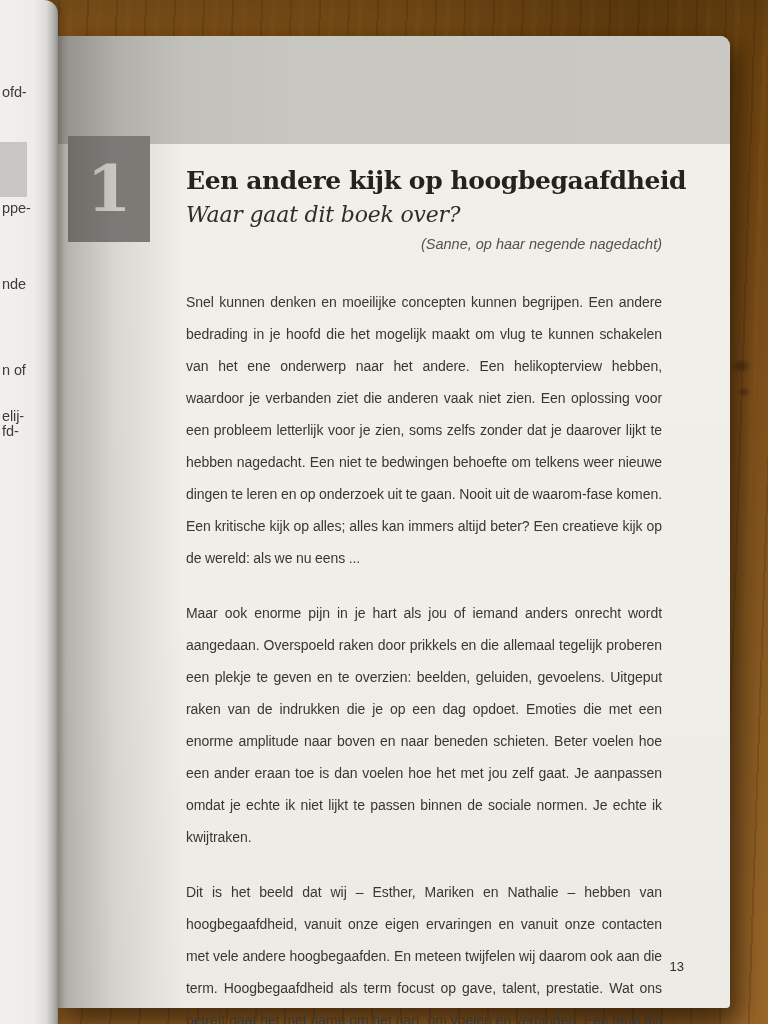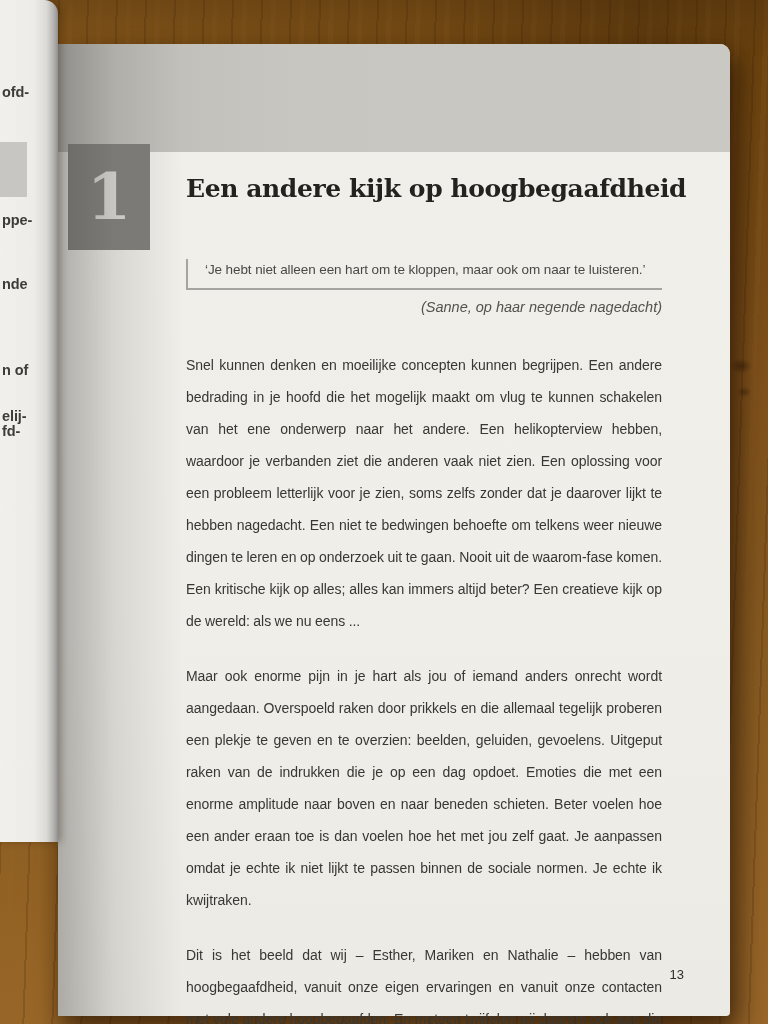--- a/index.html
+++ b/index.html
@@ -16,21 +16,21 @@
   
   body::before {
     content:""; position:absolute; inset:0; pointer-events:none;
     background:
       linear-gradient(90deg, rgba(0,0,0,0) 55%, rgba(40,22,4,0.22) 84%, rgba(40,22,4,0.05) 100%),
       linear-gradient(180deg, rgba(35,18,2,0.25) 0%, rgba(0,0,0,0) 6%);
   }
 
   
   .page {
-    position:absolute; left:58px; top:44px; width:672px; height:972px;
+    position:absolute; left:58px; top:36px; width:672px; height:972px;
     background:linear-gradient(180deg, #f0efea 0%, #efeee9 60%, #ebeae4 100%);
     border-radius:0 10px 4px 0;
     box-shadow:10px 10px 26px rgba(25,12,0,0.45), 0 18px 22px rgba(25,12,0,0.35);
     z-index:1;
   }
   .page .gutter-shade {
     position:absolute; left:0; top:0; bottom:0; width:125px; z-index:2; pointer-events:none;
     background:linear-gradient(to right, rgba(84,82,78,0.42), rgba(118,116,110,0.20) 45%, rgba(0,0,0,0) 100%);
   }
   .band {
@@ -65,51 +65,48 @@
   .attribution { margin-top:9px; text-align:right; font-style:italic; font-size:14.5px; color:#53524d; }
   .bodytext { margin-top:34px; }
   .para {
     font-size:14px; line-height:32px; text-align:justify; color:#383733;
     letter-spacing:-0.05px; word-spacing:-0.3px; margin-bottom:23px;
   }
   .page-num { position:absolute; right:46px; bottom:34px; font-size:13px; color:#2e2d29; z-index:3;margin-top:40px; }
 
   
   .left-edge {
-    position:absolute; left:0; top:0; width:58px; height:842px; z-index:2;
+    position:absolute; left:0; top:0; width:58px; height:1024px; z-index:2;
     background:linear-gradient(to right, #f1f0ec 0%, #edece8 58%, #dbdad6 80%, #b2b1af 93%, #908f8d 100%);
     border-radius:0 14px 0 0;
     box-shadow:3px 0 7px rgba(40,28,8,0.30);
-    font-weight:bold;
   }
   .frag { position:absolute; left:2px; font-size:14.5px; color:#3d3c38; letter-spacing:-0.1px; }
   .frag-0 { top:84px; }
-  .frag-1 { top:212px; }
+  .frag-1 { top:200px; }
   .frag-2 { top:276px;text-align:right; }
   .frag-3 { top:362px; }
   .frag-4 { top:368px;margin-top:40px; }
   .frag-5 { top:423px;text-align:center; }
   .gray-block { position:absolute; left:0; top:142px; width:27px; height:55px; background:#c7c6c2; }
 </style>
 </head>
 <body>
 
 <div class="page">
   <div class="band"></div>
   <div class="chapter-block">
     <span class="chapter-num">1</span>
   </div>
   <div class="gutter-shade"></div>
 
   <div class="content">
     <div class="title">Een andere kijk op hoogbegaafdheid</div>
+    <div class="subtitle">Waar gaat dit boek over?</div>
 
-    <div class="quote-box">
-      <div class="quote-text">‘Je hebt niet alleen een hart om te kloppen, maar ook om naar te luisteren.’</div>
-    </div>
     <div class="attribution">(Sanne, op haar negende nagedacht)</div>
 
     <div class="bodytext">
       <p class="para">Snel kunnen denken en moeilijke concepten kunnen begrijpen. Een andere bedrading in je hoofd die het mogelijk maakt om vlug te kunnen schakelen van het ene onderwerp naar het andere. Een helikopterview hebben, waardoor je verbanden ziet die anderen vaak niet zien. Een oplossing voor een probleem letterlijk voor je zien, soms zelfs zonder dat je daarover lijkt te hebben nagedacht. Een niet te bedwingen behoefte om telkens weer nieuwe dingen te leren en op onderzoek uit te gaan. Nooit uit de waarom-fase komen. Een kritische kijk op alles; alles kan immers altijd beter? Een creatieve kijk op de wereld: als we nu eens ...</p>
       <p class="para">Maar ook enorme pijn in je hart als jou of iemand anders onrecht wordt aangedaan. Overspoeld raken door prikkels en die allemaal tegelijk proberen een plekje te geven en te overzien: beelden, geluiden, gevoelens. Uitgeput raken van de indrukken die je op een dag opdoet. Emoties die met een enorme amplitude naar boven en naar beneden schieten. Beter voelen hoe een ander eraan toe is dan voelen hoe het met jou zelf gaat. Je aanpassen omdat je echte ik niet lijkt te passen binnen de sociale normen. Je echte ik kwijtraken.</p>
       <p class="para">Dit is het beeld dat wij – Esther, Mariken en Nathalie – hebben van hoogbegaafdheid, vanuit onze eigen ervaringen en vanuit onze contacten met vele andere hoogbegaafden. En meteen twijfelen wij daarom ook aan die term. Hoogbegaafdheid als term focust op gave, talent, prestatie. Wat ons betreft gaat het met name om het hart, om voelen en verbinden. Een term als hoogalert doet ons inziens beter recht aan het ‘zijn’ van hoogbegaafden.</p>
     </div>
   </div>
 
   <div class="page-num">13</div>

